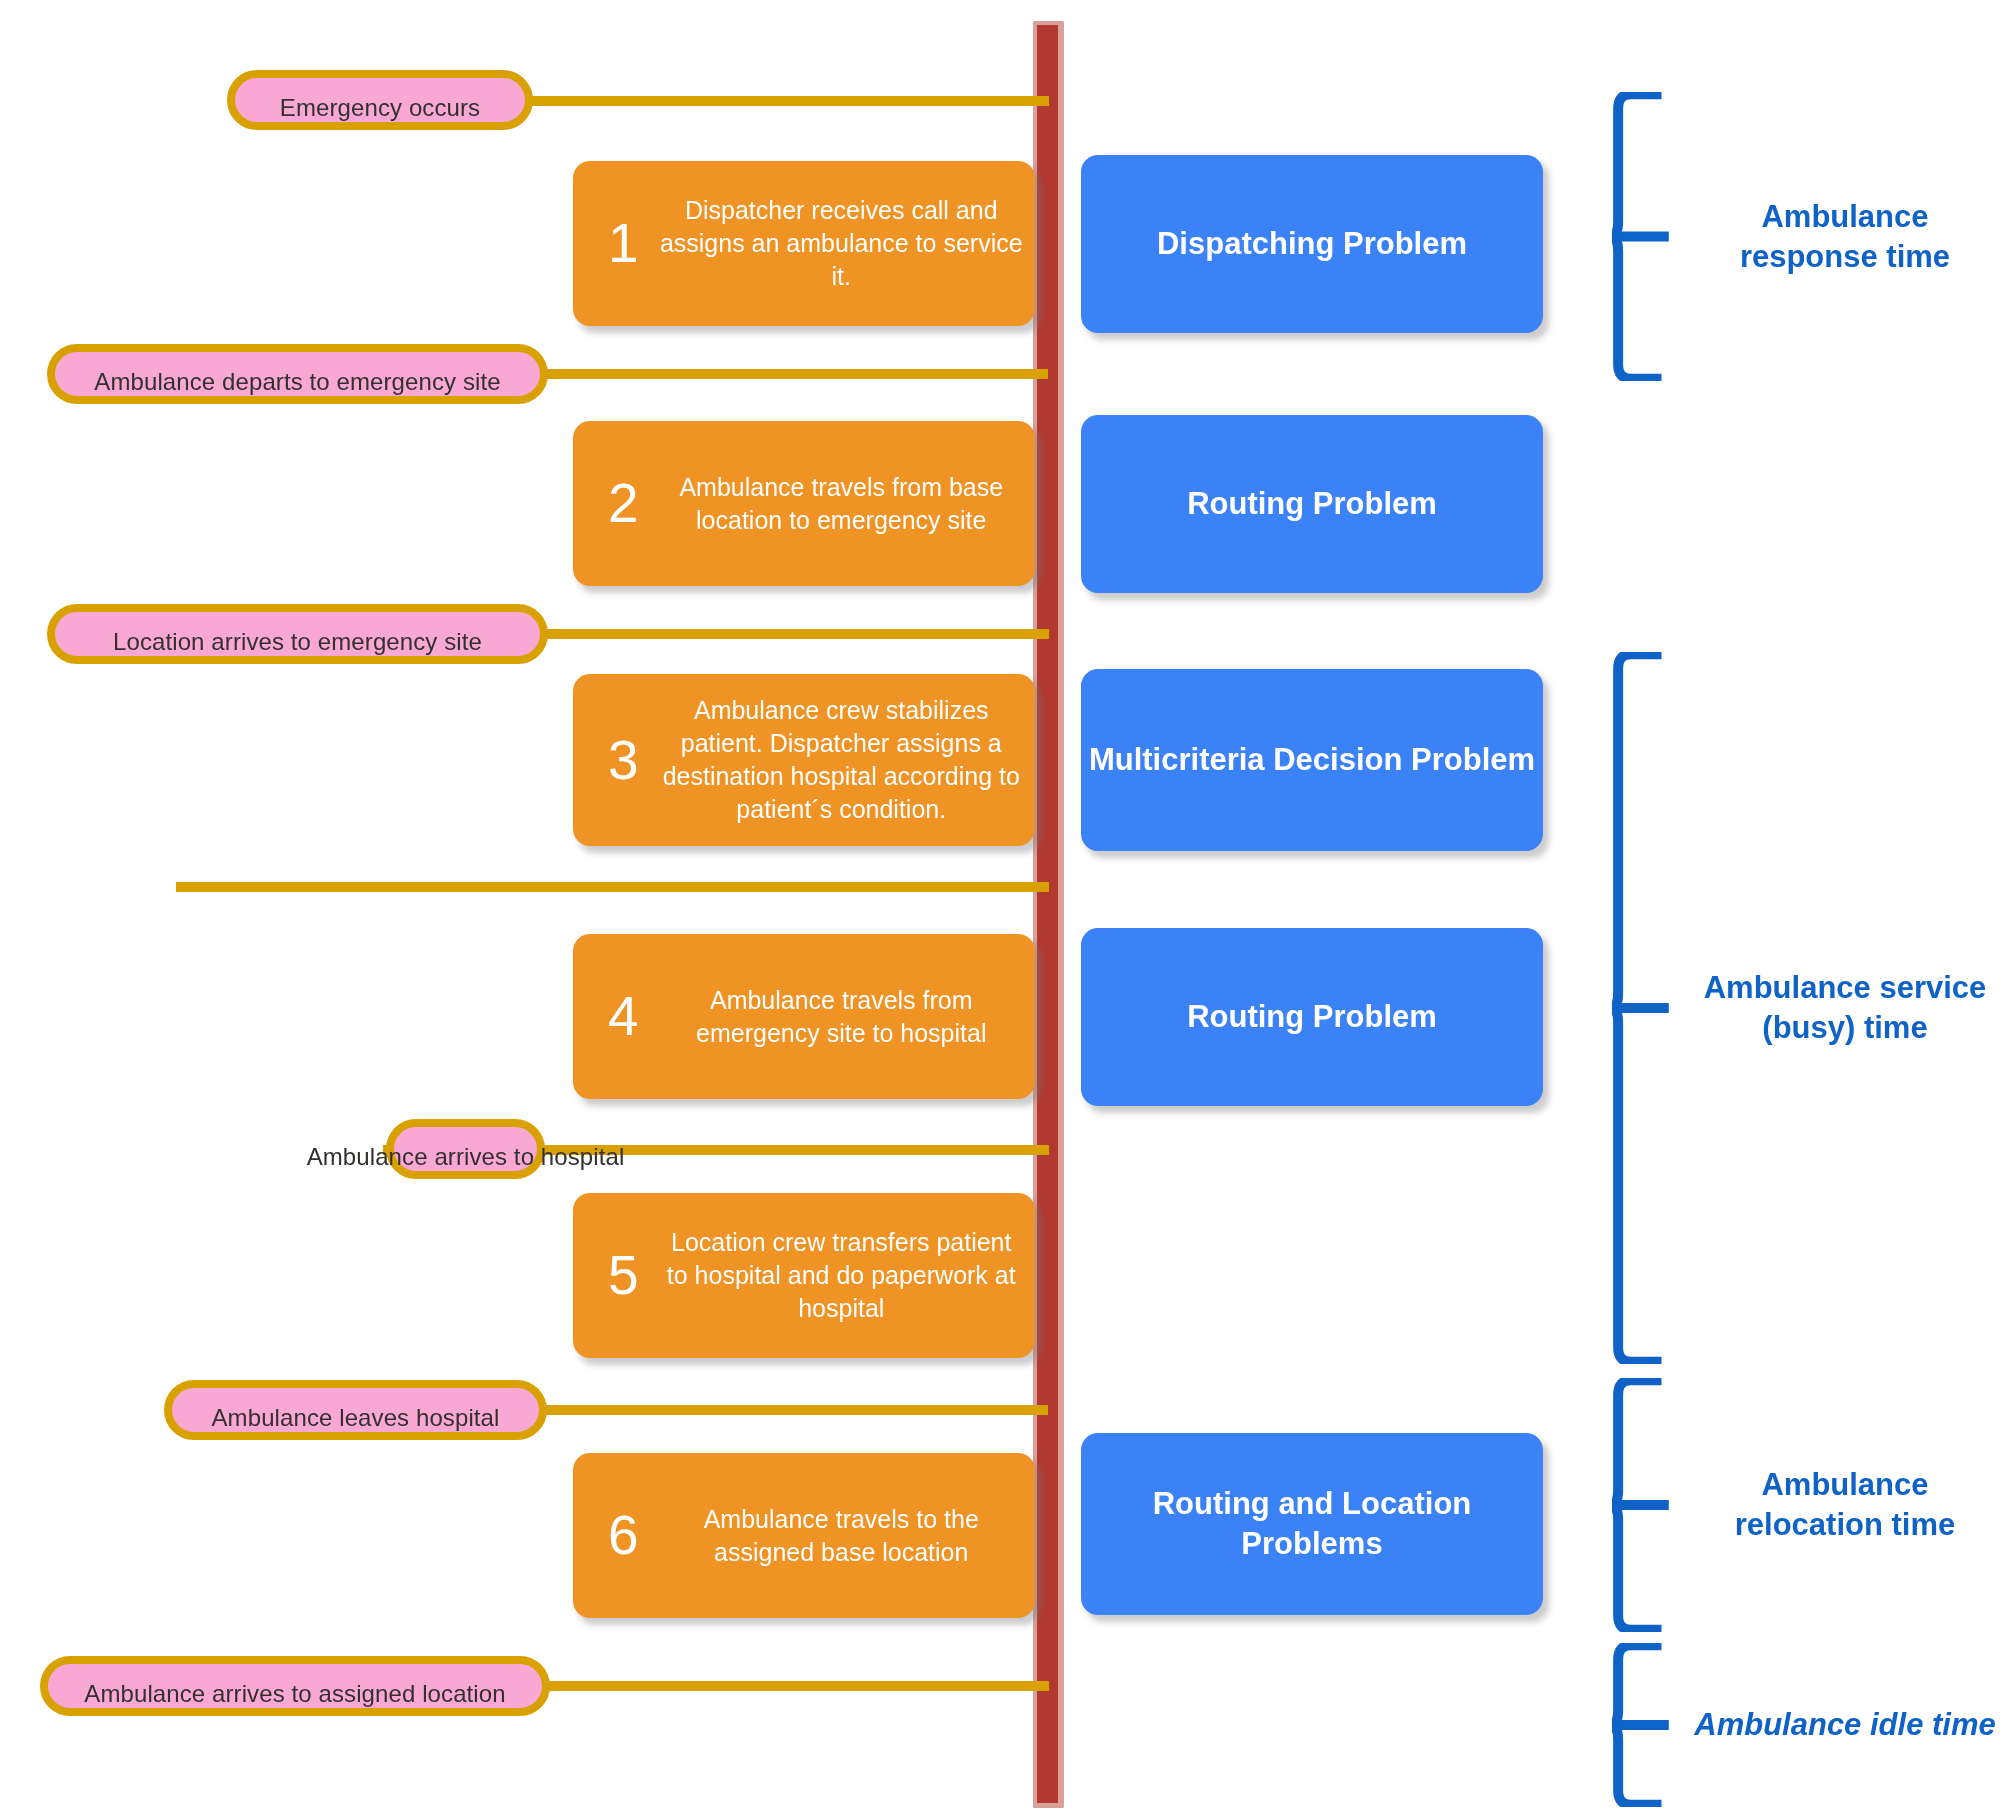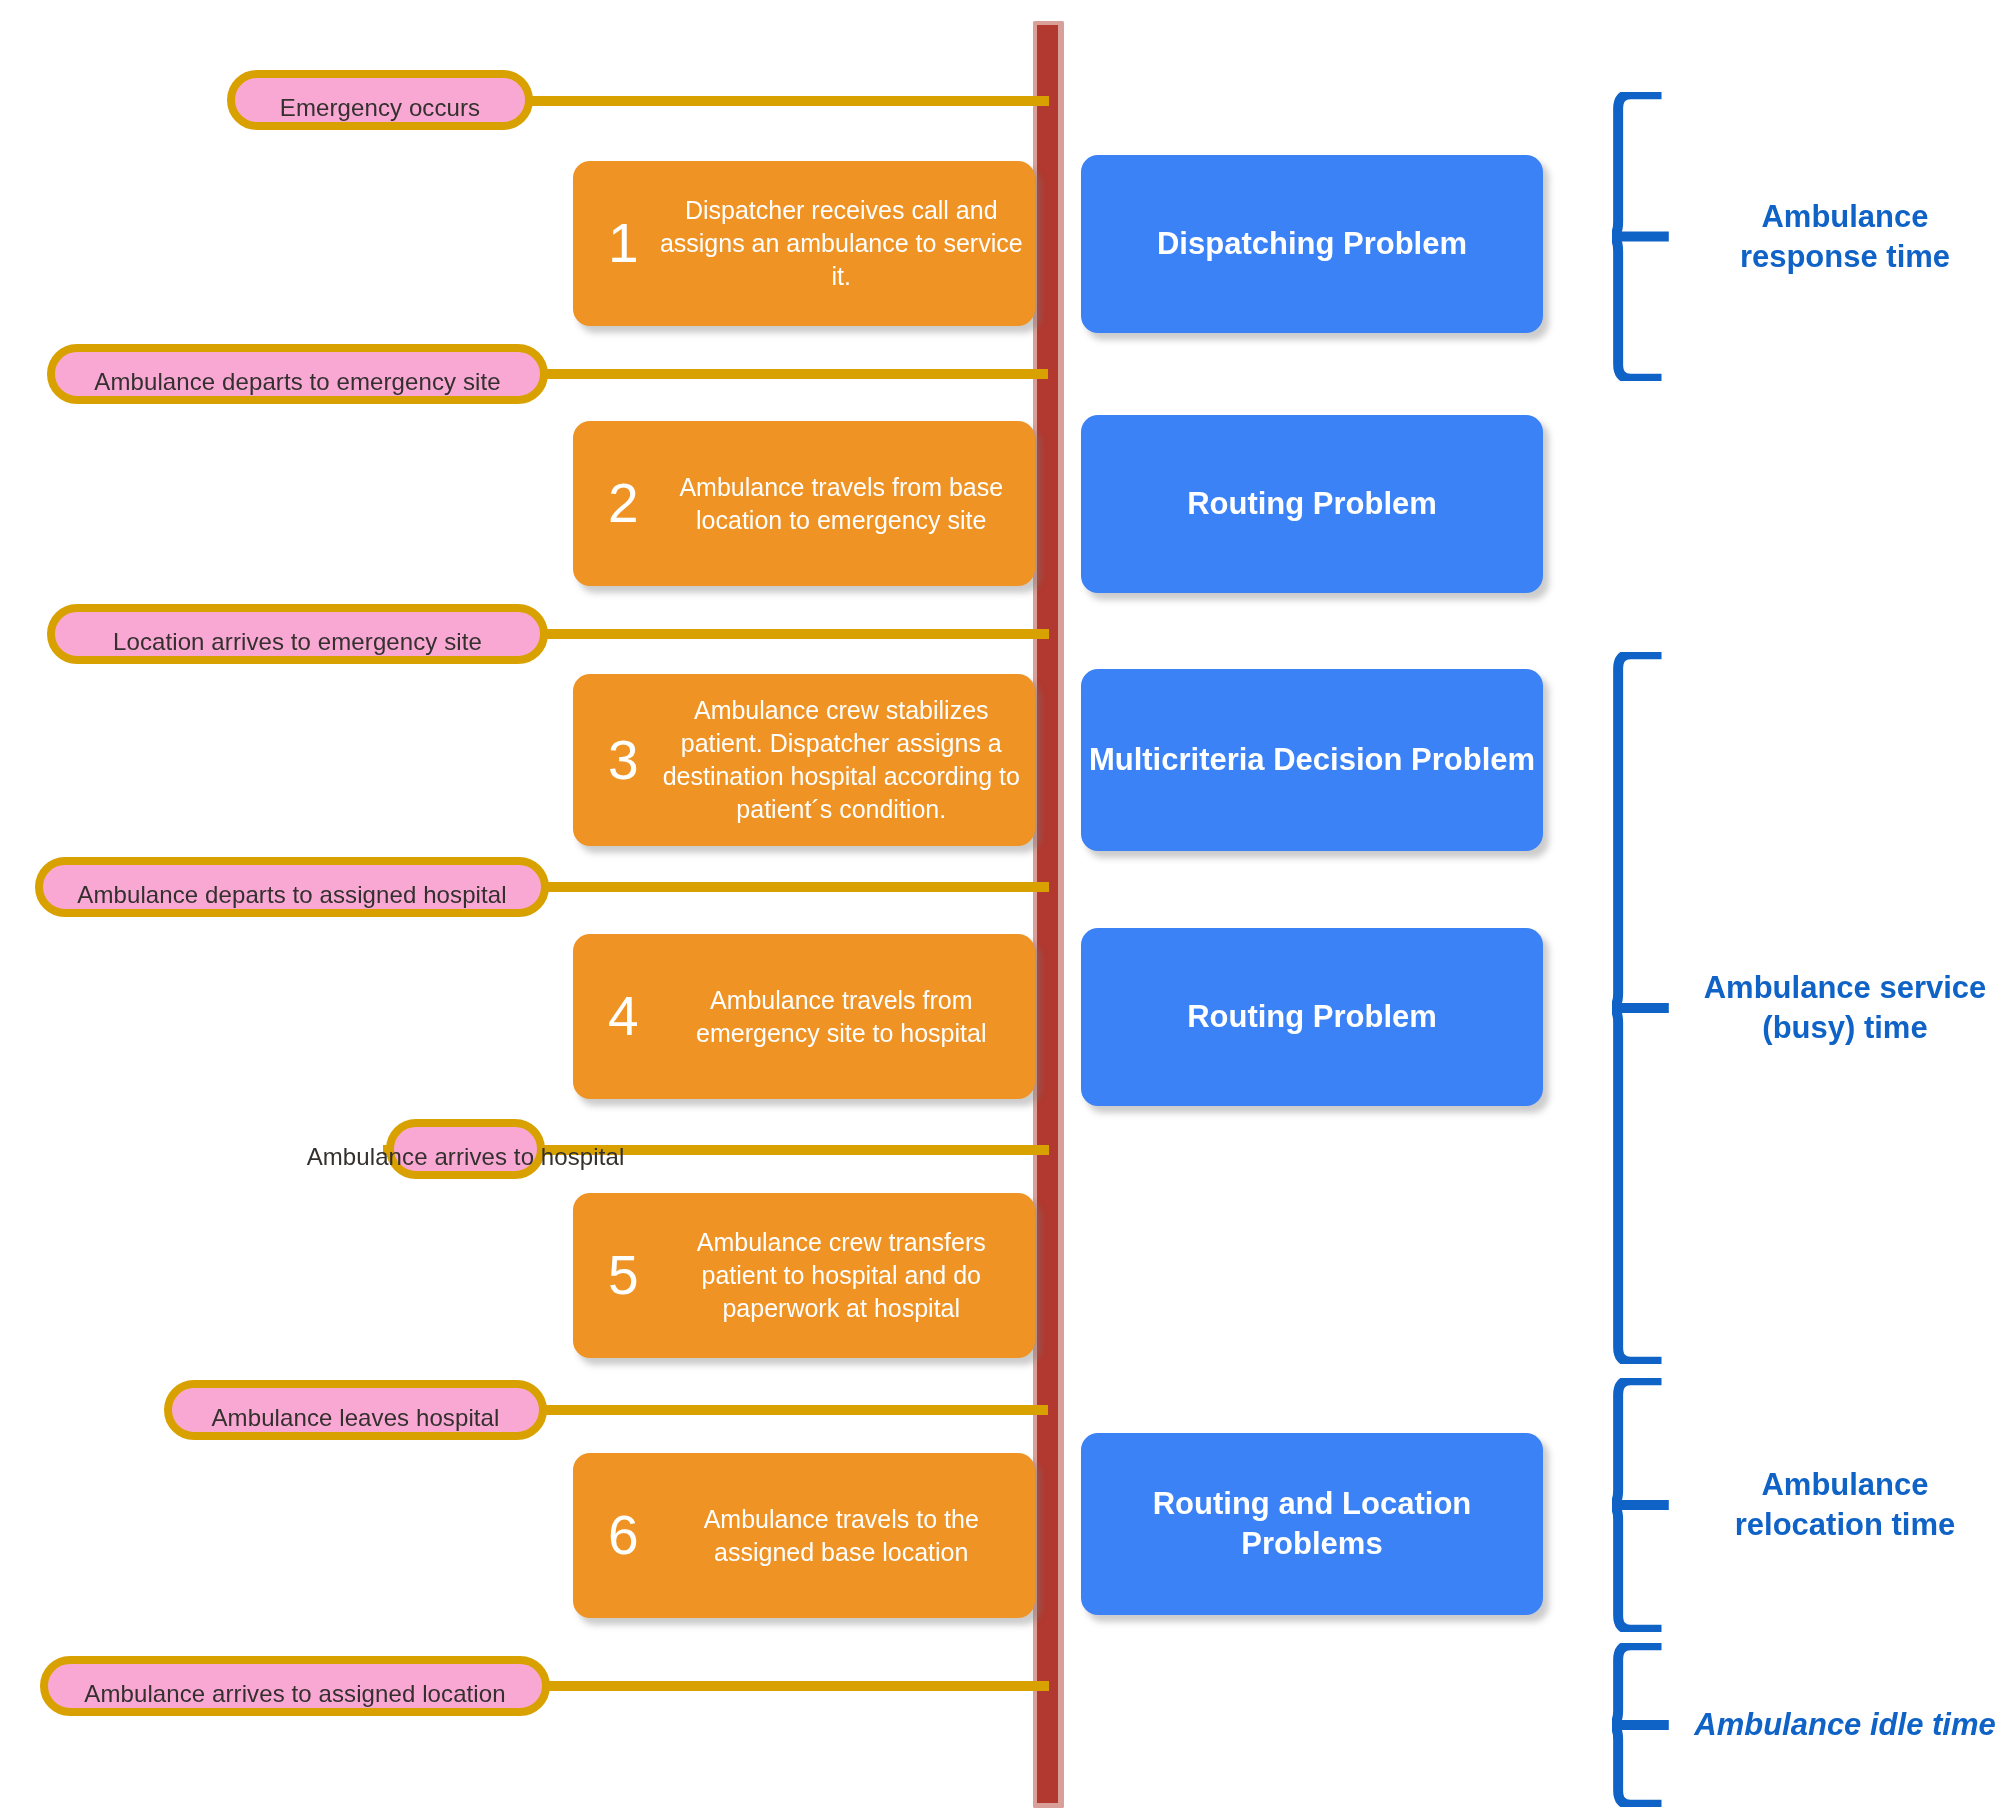--- a/index.html
+++ b/index.html
@@ -152,23 +152,20 @@
   </div>
 
   <div class="event-pill" style="left:47px; top:344px; width:501px;">
     <span>Ambulance departs to emergency site</span>
   </div>
 
   <div class="event-pill" style="left:47px; top:604px; width:501px;">
     <span>Location arrives to emergency site</span>
   </div>
 
-  <div class="event-pill" style="left:35px; top:857px; width:514px;">
-    <span>Ambulance departs to assigned hospital</span>
-  </div>
 
   <div class="event-pill" style="left:386px; top:1119px; width:159px;">
     <span>Ambulance arrives to hospital</span>
   </div>
 
   <div class="event-pill" style="left:164px; top:1380px; width:383px;">
     <span>Ambulance leaves hospital</span>
   </div>
 
   <div class="event-pill" style="left:40px; top:1656px; width:510px;">
@@ -190,21 +187,21 @@
     <span class="step-text">Ambulance crew stabilizes patient. Dispatcher assigns a destination hospital  according to patient´s condition.</span>
   </div>
 
   <div class="step-card" style="top:934px; height:165px;">
     <span class="step-number">4</span>
     <span class="step-text">Ambulance travels from emergency site to hospital</span>
   </div>
 
   <div class="step-card" style="top:1193px; height:165px;">
     <span class="step-number">5</span>
-    <span class="step-text">Ambulance crew transfers patient to hospital and do paperwork at hospital</span>
+    <span class="step-text">Location crew transfers patient to hospital and do paperwork at hospital</span>
   </div>
 
   <div class="step-card" style="top:1453px; height:165px;">
     <span class="step-number">6</span>
     <span class="step-text">Ambulance travels to the assigned base location</span>
   </div>
 
   <div class="problem-card" style="top:155px; height:178px;">
     <span>Dispatching Problem</span>
   </div>

